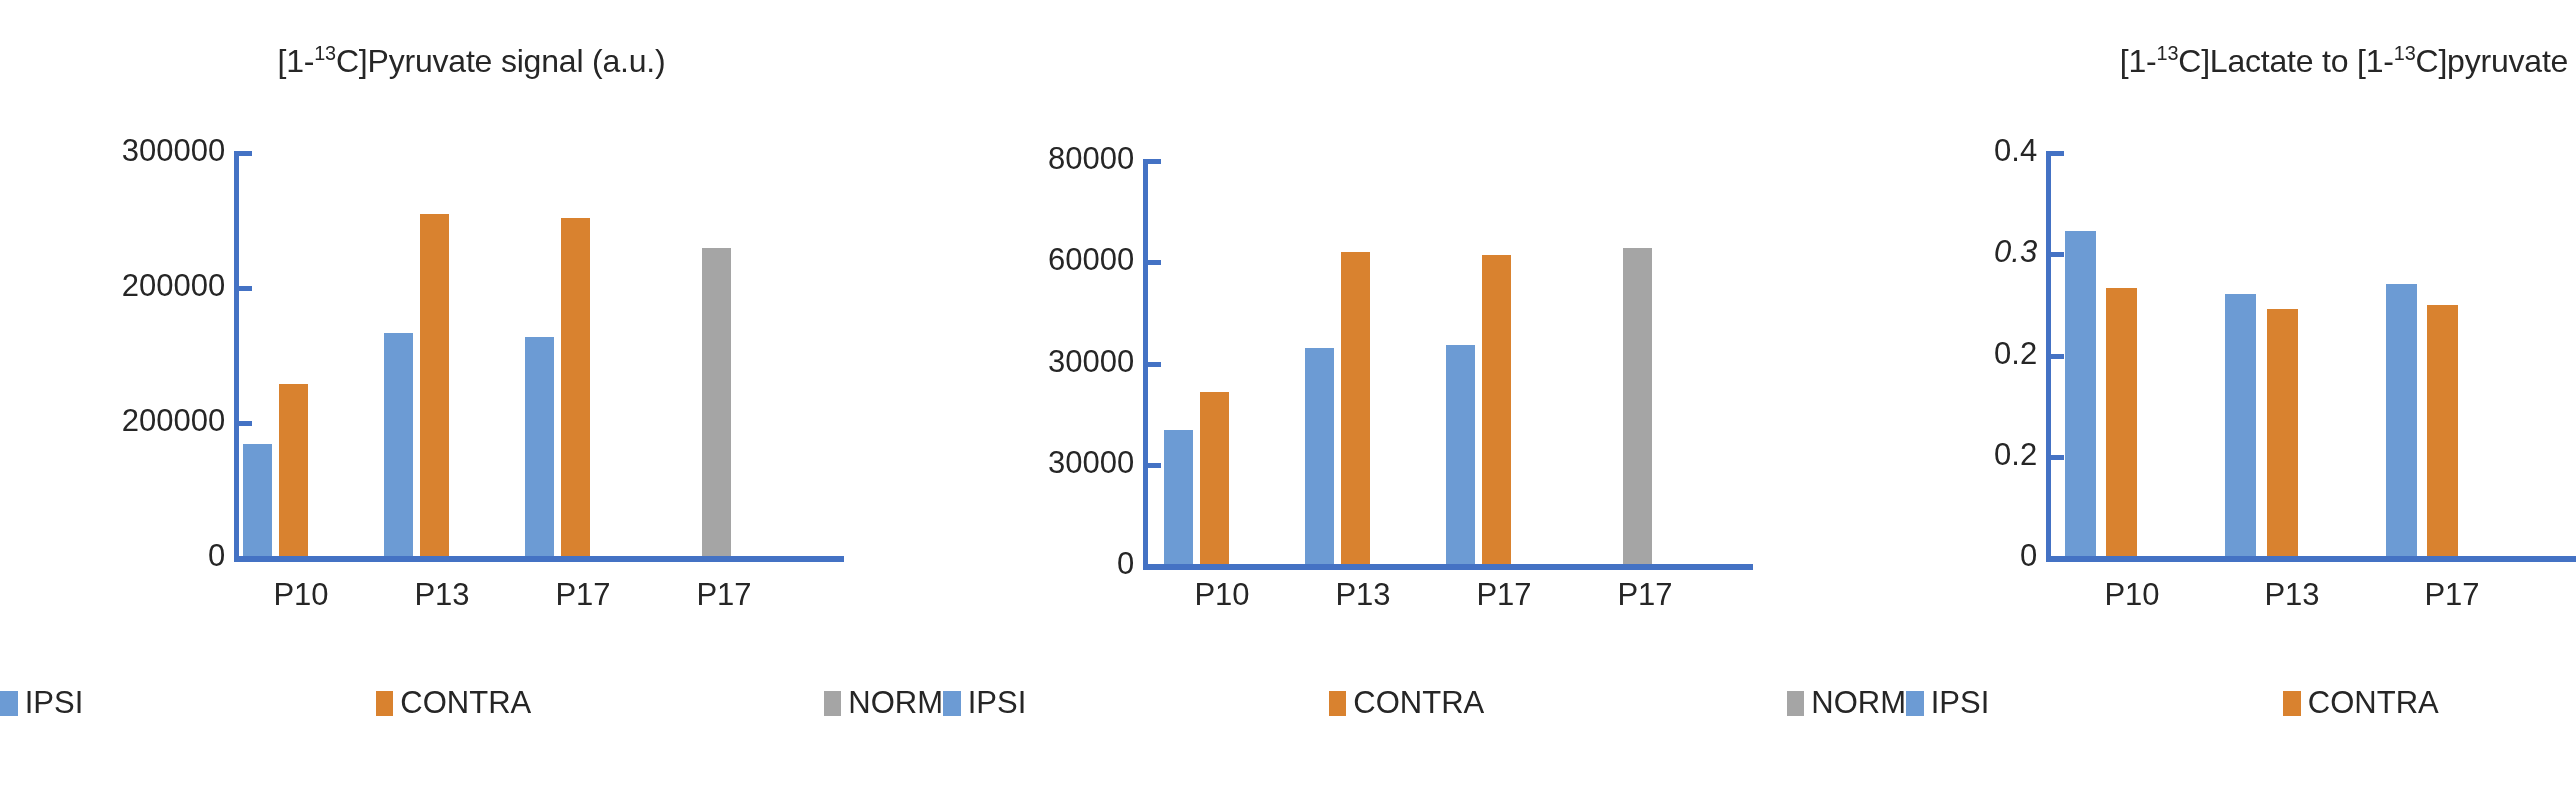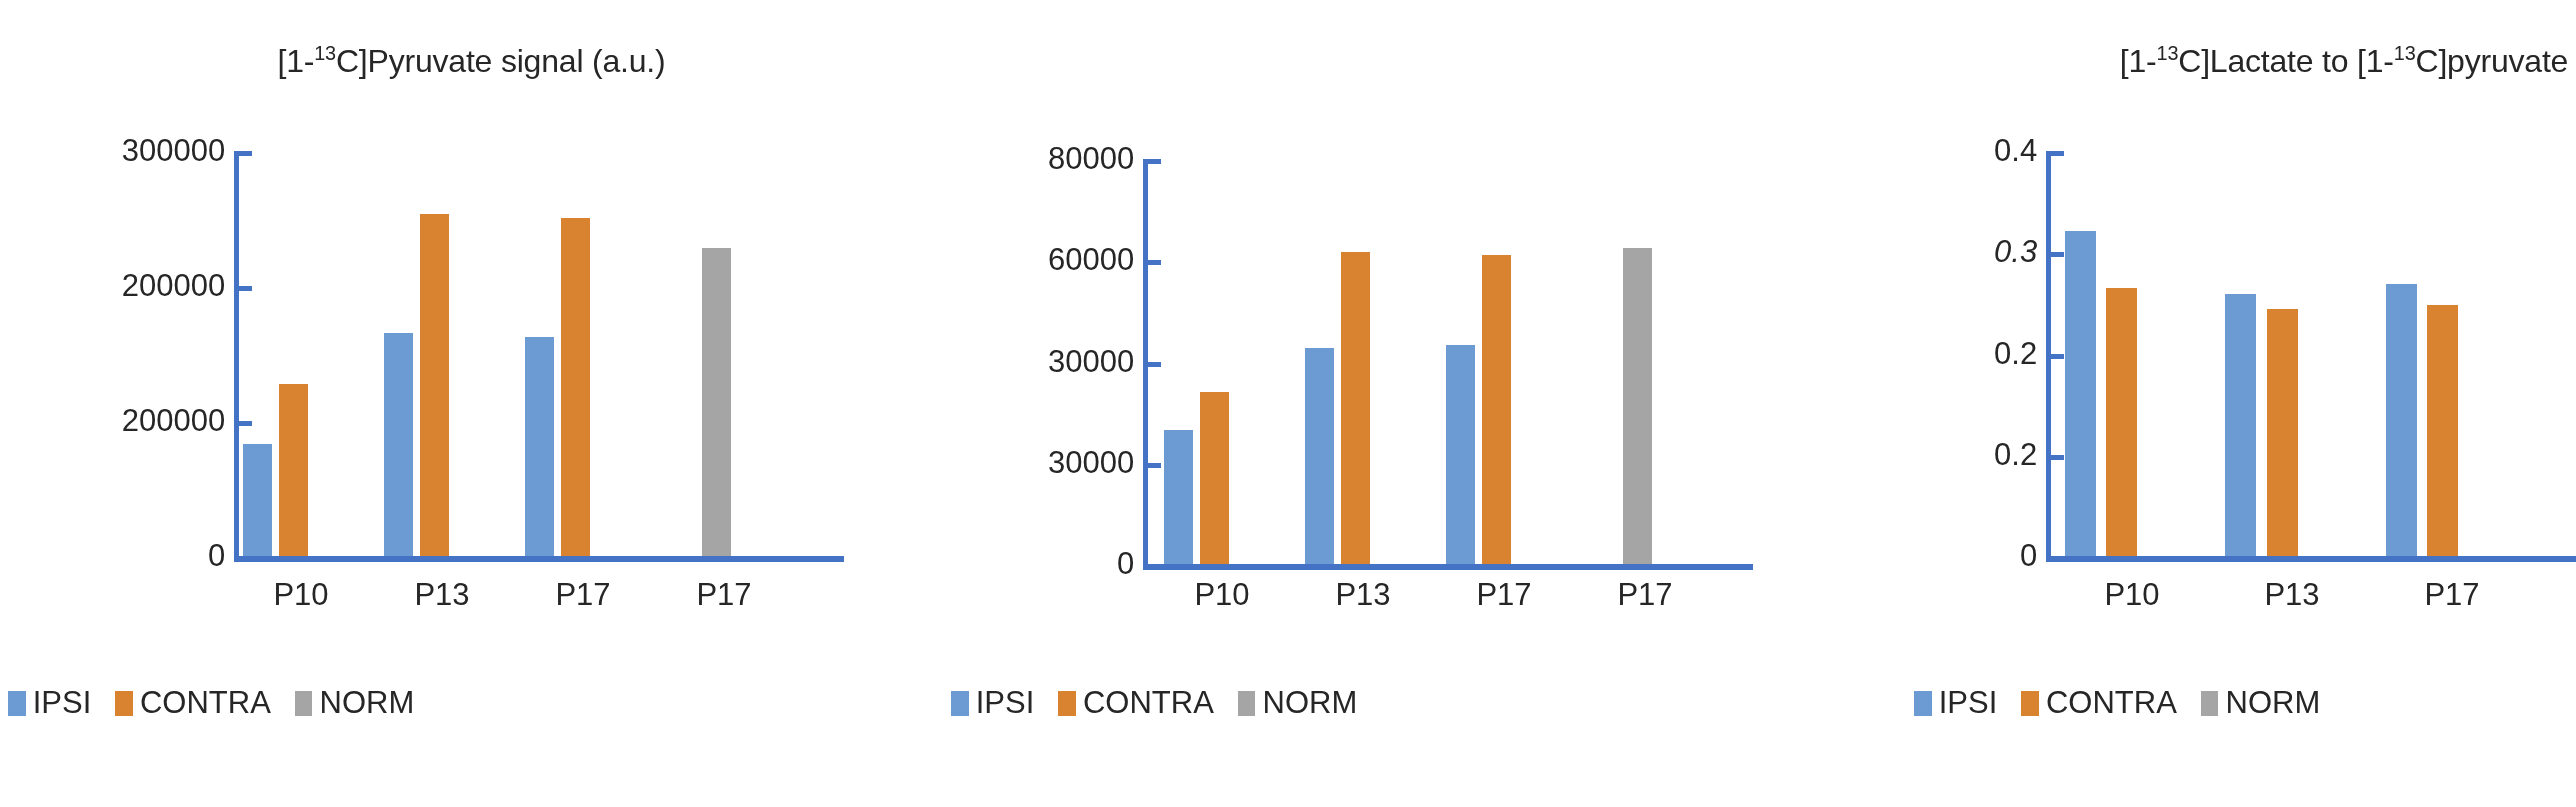--- a/index.html
+++ b/index.html
@@ -86,24 +86,24 @@
     transform: translateX(-50%);
     font-size: 31px;
     color: #262626;
     white-space: nowrap;
   }
   
   .legend {
     position: absolute;
     display: flex;
     align-items: center;
-    justify-content: flex-start;
+    justify-content: space-between;
     gap: 24px;
     width: 100%;
-    left: 8px;
+    left: 0;
   }
   .legend-item {
     display: flex;
     align-items: center;
     gap: 7.2px;
   }
   .swatch {
     width: 17.5px;
     height: 25px;
     flex: none;

